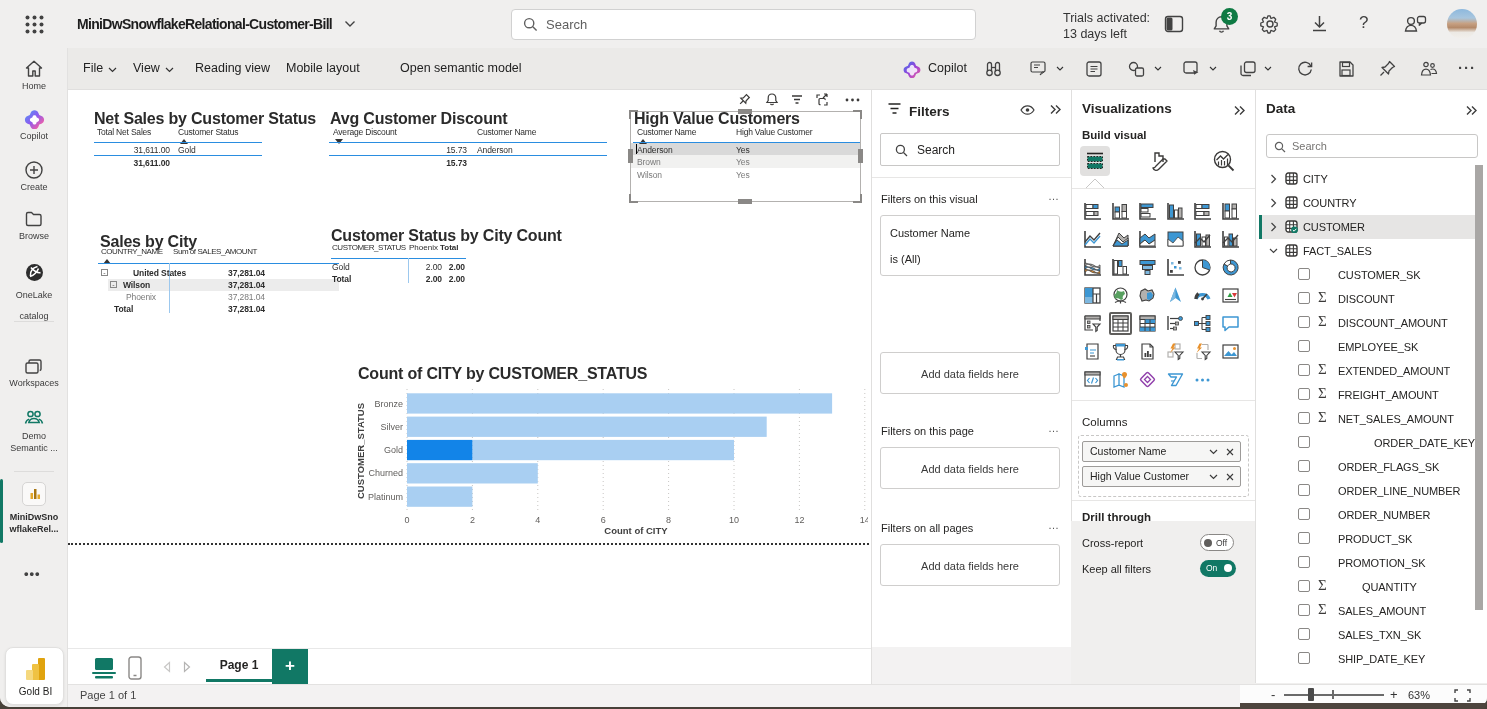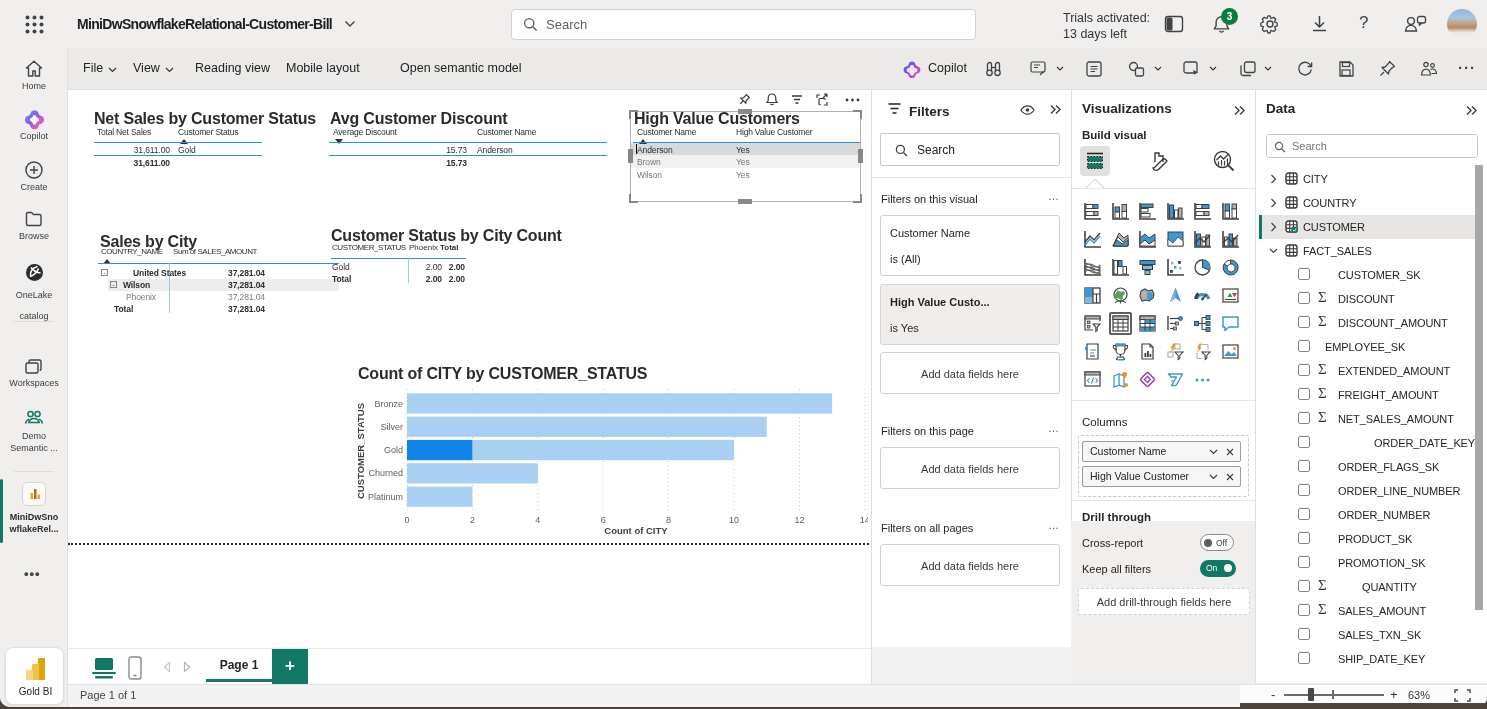--- a/index.html
+++ b/index.html
@@ -471,24 +471,20 @@
           <line x1="8.5" y1="8.5" x2="12" y2="12" stroke="#424242" stroke-width="1.3"></line>
         </svg>
       <div class="abs" style="left:36px;top:9px;font-size:12px;color:#252423;">Search</div>
     </div>
     <div class="abs" style="left:0;top:87px;width:200px;height:1px;background:#e7e6e5;"></div>
     <div class="seclabel" style="left:9px;top:103px;">Filters on this visual</div>
     <div class="dots3" style="left:176px;top:100px;">…</div>
     <div class="card" style="left:8px;top:125px;width:180px;height:61px;">
       <div class="abs" style="left:9px;top:11px;">Customer Name</div>
       <div class="abs" style="left:9px;top:37px;">is (All)</div>
-    </div>
-    <div class="card" style="left:8px;top:194px;width:180px;height:61px;background:#efeeed;border-color:#d6d5d4;">
-      <div class="abs bold" style="left:9px;top:11px;">High Value Custo...</div>
-      <div class="abs" style="left:9px;top:37px;">is Yes</div>
     </div>
     <div class="card addf" style="left:8px;top:262px;width:180px;height:42px;line-height:42px;">Add data fields here</div>
     <div class="seclabel" style="left:9px;top:335px;">Filters on this page</div>
     <div class="dots3" style="left:176px;top:332px;">…</div>
     <div class="card addf" style="left:8px;top:357px;width:180px;height:42px;line-height:42px;">Add data fields here</div>
     <div class="seclabel" style="left:9px;top:432px;">Filters on all pages</div>
     <div class="dots3" style="left:176px;top:429px;">…</div>
     <div class="card addf" style="left:8px;top:454px;width:180px;height:42px;line-height:42px;">Add data fields here</div>
   </div>
 
@@ -779,21 +775,20 @@
     <div class="seclabel" style="left:10px;top:447px;">Cross-report</div>
     <div class="abs" style="left:128px;top:444px;width:34px;height:17px;border:1px solid #8a8886;border-radius:9px;background:#fff;">
       <div class="abs" style="left:3px;top:3.5px;width:8px;height:8px;border-radius:50%;background:#605e5c;"></div>
       <div class="abs" style="left:15px;top:2.5px;font-size:8.5px;color:#3c3c3c;">Off</div>
     </div>
     <div class="seclabel" style="left:10px;top:473px;">Keep all filters</div>
     <div class="abs" style="left:128px;top:470px;width:36px;height:17px;border-radius:9px;background:#117865;">
       <div class="abs" style="left:6px;top:2.5px;font-size:8.5px;color:#fff;">On</div>
       <div class="abs" style="left:24px;top:3.5px;width:8px;height:8px;border-radius:50%;background:#fff;"></div>
     </div>
-    <div class="card addf" style="left:6px;top:498px;width:172px;height:27px;line-height:27px;font-size:11px;border-style:dashed;">Add drill-through fields here</div>
   </div>
 
   <div class="pane" style="left:1255px;width:232px;height:593px;" id="datapane">
     <div class="panehead" style="left:10px;top:11px;">Data</div>
     <svg class="abs" style="left:210px;top:15px" width="11" height="11" viewBox="0 0 11 11">
         <path d="M1 1.5 l4 4 -4 4 M6 1.5 l4 4 -4 4" stroke="#3c3c3c" stroke-width="1.4" fill="none"></path>
       </svg>
     <div class="abs" style="left:10px;top:44px;width:212px;height:24px;border:1px solid #c8c7c6;border-radius:3px;background:#fff;">
   <svg class="abs" style="left:7px;top:6px" width="12" height="12" viewBox="0 0 12 12">
           <circle cx="5" cy="5" r="3.6" stroke="#5f5f5f" stroke-width="1.2" fill="none"></circle>
@@ -839,21 +834,21 @@
     <div class="fieldrow" style="left:47px;top:155px;">FACT_SALES</div>
     <div class="cb" style="left:42px;top:178px;"></div>
     <div class="fieldrow" style="left:82px;top:179px;">CUSTOMER_SK</div>
     <div class="cb" style="left:42px;top:202px;"></div>
     <div class="abs" style="left:62px;top:199px;font-size:15px;color:#3b3a39;font-family:'Liberation Serif',serif;">Σ</div>
     <div class="fieldrow" style="left:82px;top:203px;">DISCOUNT</div>
     <div class="cb" style="left:42px;top:226px;"></div>
     <div class="abs" style="left:62px;top:223px;font-size:15px;color:#3b3a39;font-family:'Liberation Serif',serif;">Σ</div>
     <div class="fieldrow" style="left:82px;top:227px;">DISCOUNT_AMOUNT</div>
     <div class="cb" style="left:42px;top:250px;"></div>
-    <div class="fieldrow" style="left:69px;top:251px;">EMPLOYEE_SK</div>
+    <div class="fieldrow" style="left:82px;top:251px;">EMPLOYEE_SK</div>
     <div class="cb" style="left:42px;top:274px;"></div>
     <div class="abs" style="left:62px;top:271px;font-size:15px;color:#3b3a39;font-family:'Liberation Serif',serif;">Σ</div>
     <div class="fieldrow" style="left:82px;top:275px;">EXTENDED_AMOUNT</div>
     <div class="cb" style="left:42px;top:298px;"></div>
     <div class="abs" style="left:62px;top:295px;font-size:15px;color:#3b3a39;font-family:'Liberation Serif',serif;">Σ</div>
     <div class="fieldrow" style="left:82px;top:299px;">FREIGHT_AMOUNT</div>
     <div class="cb" style="left:42px;top:322px;"></div>
     <div class="abs" style="left:62px;top:319px;font-size:15px;color:#3b3a39;font-family:'Liberation Serif',serif;">Σ</div>
     <div class="fieldrow" style="left:82px;top:323px;">NET_SALES_AMOUNT</div>
     <div class="cb" style="left:42px;top:346px;"></div>

